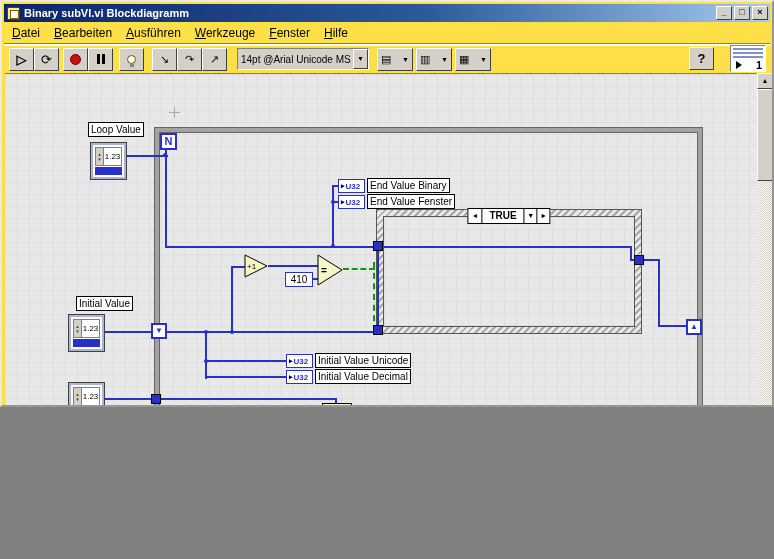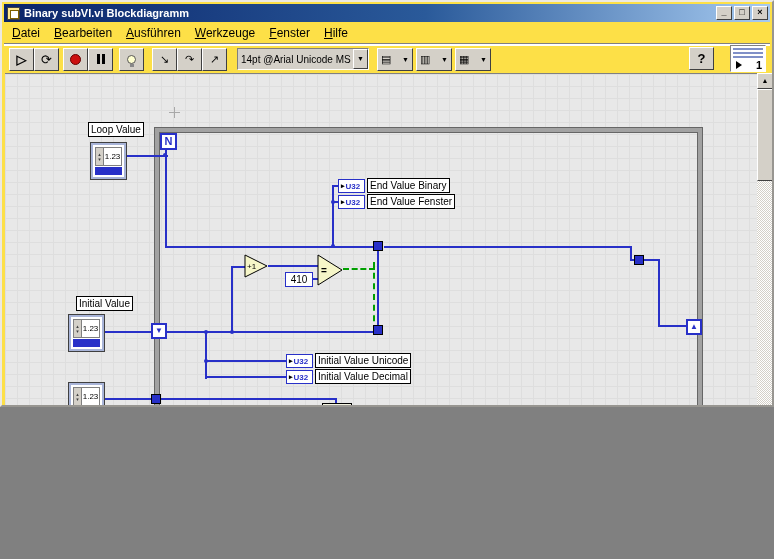--- a/index.html
+++ b/index.html
@@ -126,20 +126,29 @@
   </div>
 
   <div class="canvas">
 
     <div class="ocross" style="left:164px;top:38px;width:11px;height:1px"></div>
     <div class="ocross" style="left:169px;top:33px;width:1px;height:11px"></div>
 
     <div class="wloop" style="left:150px;top:54px;width:547px;height:316px"></div>
     <div class="rhandle" style="left:684px;top:357px"></div>
 
+    <div class="case" style="left:371px;top:135px;width:266px;height:125px">
+      <div class="case-inner"></div>
+      <div class="case-selector">
+        <span class="cs-btn">◄</span>
+        <span class="cs-label">TRUE</span>
+        <span class="cs-btn cs-r">▼</span>
+        <span class="cs-btn cs-r">►</span>
+      </div>
+    </div>
 
     <div class="wire" style="left:121px;top:81px;width:42px;height:2px"></div>
     <div class="wire" style="left:160px;top:76px;width:2px;height:98px"></div>
     <div class="wire" style="left:160px;top:172px;width:211px;height:2px"></div>
     <div class="wire" style="left:327px;top:111px;width:2px;height:63px"></div>
     <div class="wire" style="left:327px;top:111px;width:8px;height:2px"></div>
     <div class="wire" style="left:327px;top:127px;width:8px;height:2px"></div>
     <div class="wire" style="left:99px;top:257px;width:48px;height:2px"></div>
     <div class="wire" style="left:162px;top:257px;width:208px;height:2px"></div>
     <div class="wire" style="left:200px;top:257px;width:2px;height:48px"></div>

